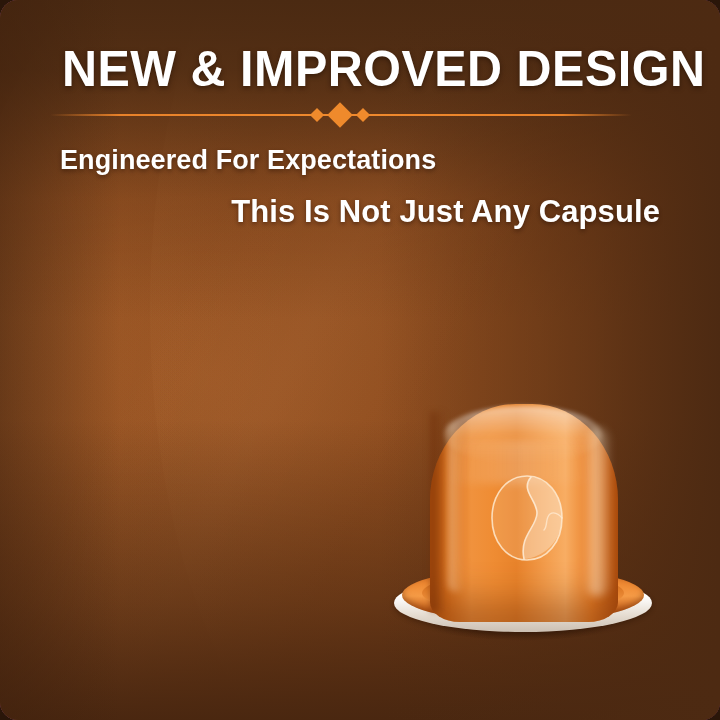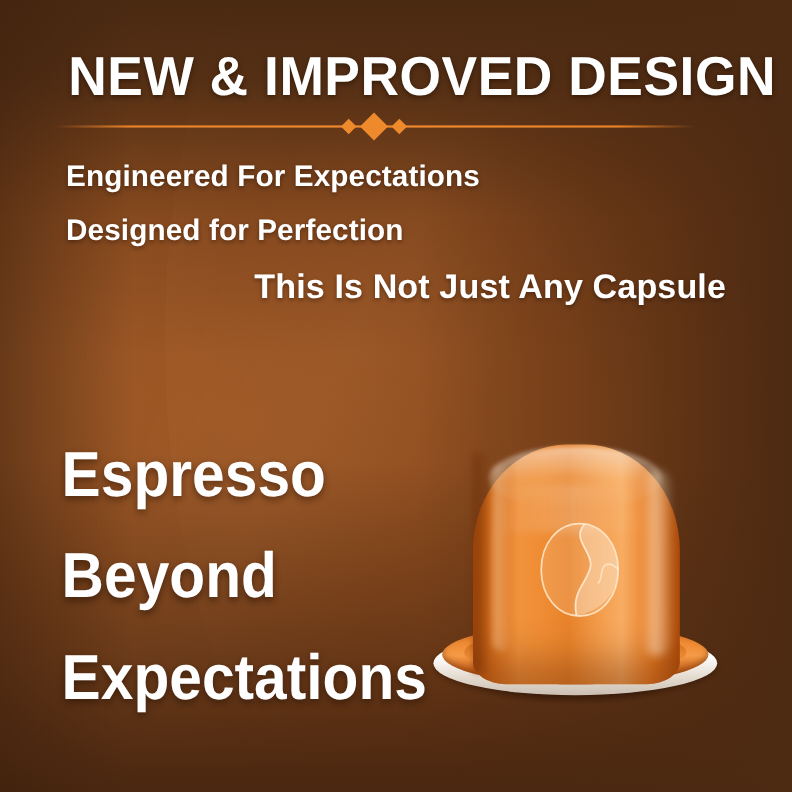--- a/index.html
+++ b/index.html
@@ -7,20 +7,21 @@
     padding: 0;
     background: #2a1609;
   }
   #poster {
     position: relative;
     width: 720px;
     height: 720px;
     overflow: hidden;
     font-family: "Liberation Sans", sans-serif;
     background: #6d28d9;
+    border-radius: 18px;
     -webkit-font-smoothing: antialiased;
   }
 
   
   .bg-base {
     position: absolute; inset: 0;
     background:
       radial-gradient(125% 95% at 28% 52%, #9a5423 0%, #8a4a1d 38%, #6e3814 68%, #4a2610 100%);
   }
   .bg-top-shade {
@@ -259,29 +260,23 @@
 
     <div class="divider">
       <div class="rule"></div>
       <div class="dia dia-side dia-left"></div>
       <div class="dia dia-main"></div>
       <div class="dia dia-side dia-right"></div>
     </div>
 
     <div class="bullets">
       <div class="bullet">Engineered For Expectations</div>
-      <div class="bullet">Designed for Perfection</div>
       <div class="bullet emphasis">This Is Not Just Any Capsule</div>
     </div>
 
-    <div class="tagline">
-      <div class="tagline-line">Espresso</div>
-      <div class="tagline-line">Beyond</div>
-      <div class="tagline-line">Expectations</div>
-    </div>
 
     <div class="capsule-wrap">
       <div class="cap-shadow"></div>
       <div class="cap-foil"></div>
       <div class="cap-rim"></div>
       <div class="cap-rim-inner"></div>
       <div class="cap-body"></div>
       <div class="cap-edge-dark"></div>
       <div class="cap-spec-left"></div>
       <div class="cap-spec-right"></div>

